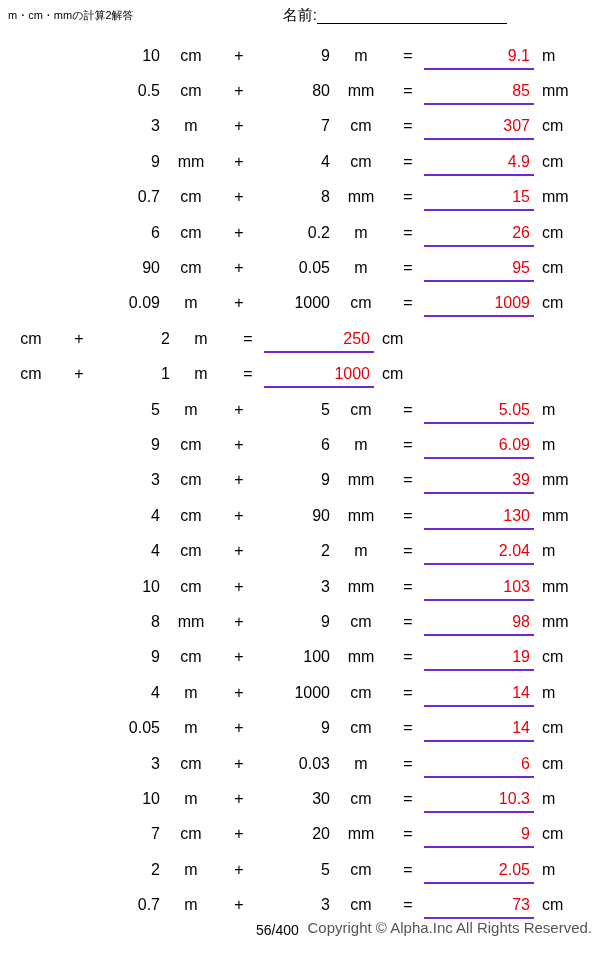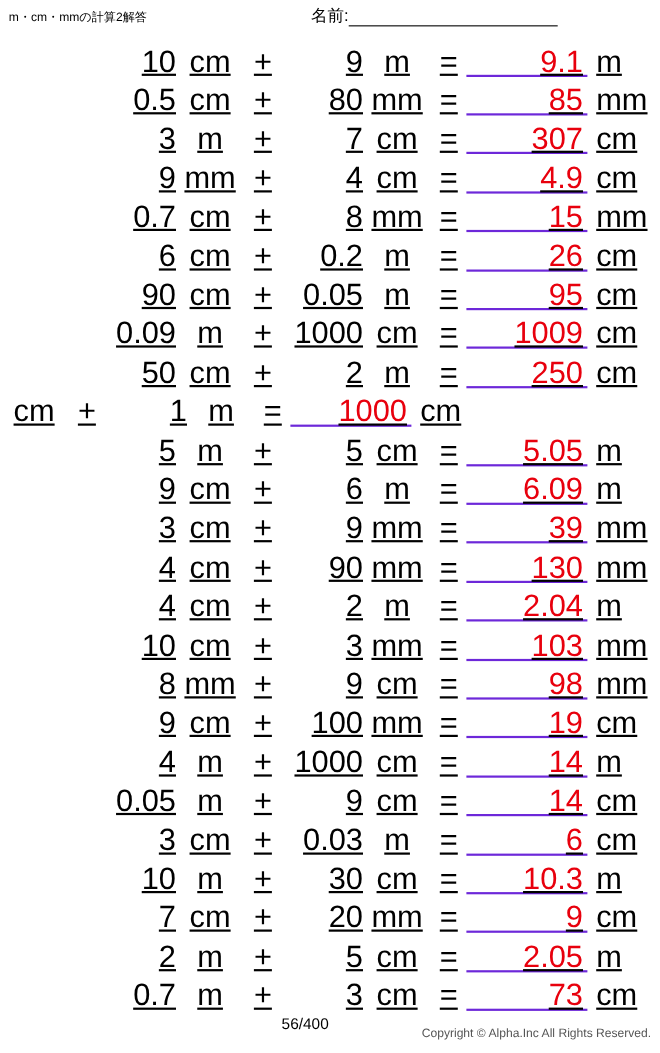--- a/index.html
+++ b/index.html
@@ -61,22 +61,21 @@
     position: absolute;
     top: 38px;
     left: 0;
     width: 600px;
   }
   .row {
     display: flex;
     align-items: center;
     justify-content: flex-start;
     height: 35.4px;
-    font-size: 28px;
-    text-decoration: underline;
+    font-size: 16px;
   }
   .c-num1 {
     width: 160px;
     text-align: right;
     padding-right: 0px;
   }
   .c-unit1 {
     width: 62px;
     text-align: center;
   }
@@ -144,22 +143,22 @@
   }
   .page-num {
     position: absolute;
     left: 256px;
     top: 3px;
     font-size: 14px;
   }
   .copyright {
     position: absolute;
     right: 8px;
-    top: 15px;
-    font-size: 11px;
+    top: 0;
+    font-size: 15px;
     color: #555;
     white-space: nowrap;
   }
 </style>
 </head>
 <body>
 
 <div class="sheet">
 
   <div class="header">
@@ -254,21 +253,20 @@
       <span class="c-unit1">m</span>
       <span class="c-op">+</span>
       <span class="c-num2">1000</span>
       <span class="c-unit2">cm</span>
       <span class="c-eq">=</span>
       <span class="c-ans">1009</span>
       <span class="c-unit3">cm</span>
     </div>
 
     <div class="row">
-      <span class="c-num1">50</span>
       <span class="c-unit1">cm</span>
       <span class="c-op">+</span>
       <span class="c-num2">2</span>
       <span class="c-unit2">m</span>
       <span class="c-eq">=</span>
       <span class="c-ans">250</span>
       <span class="c-unit3">cm</span>
     </div>
 
     <div class="row">

